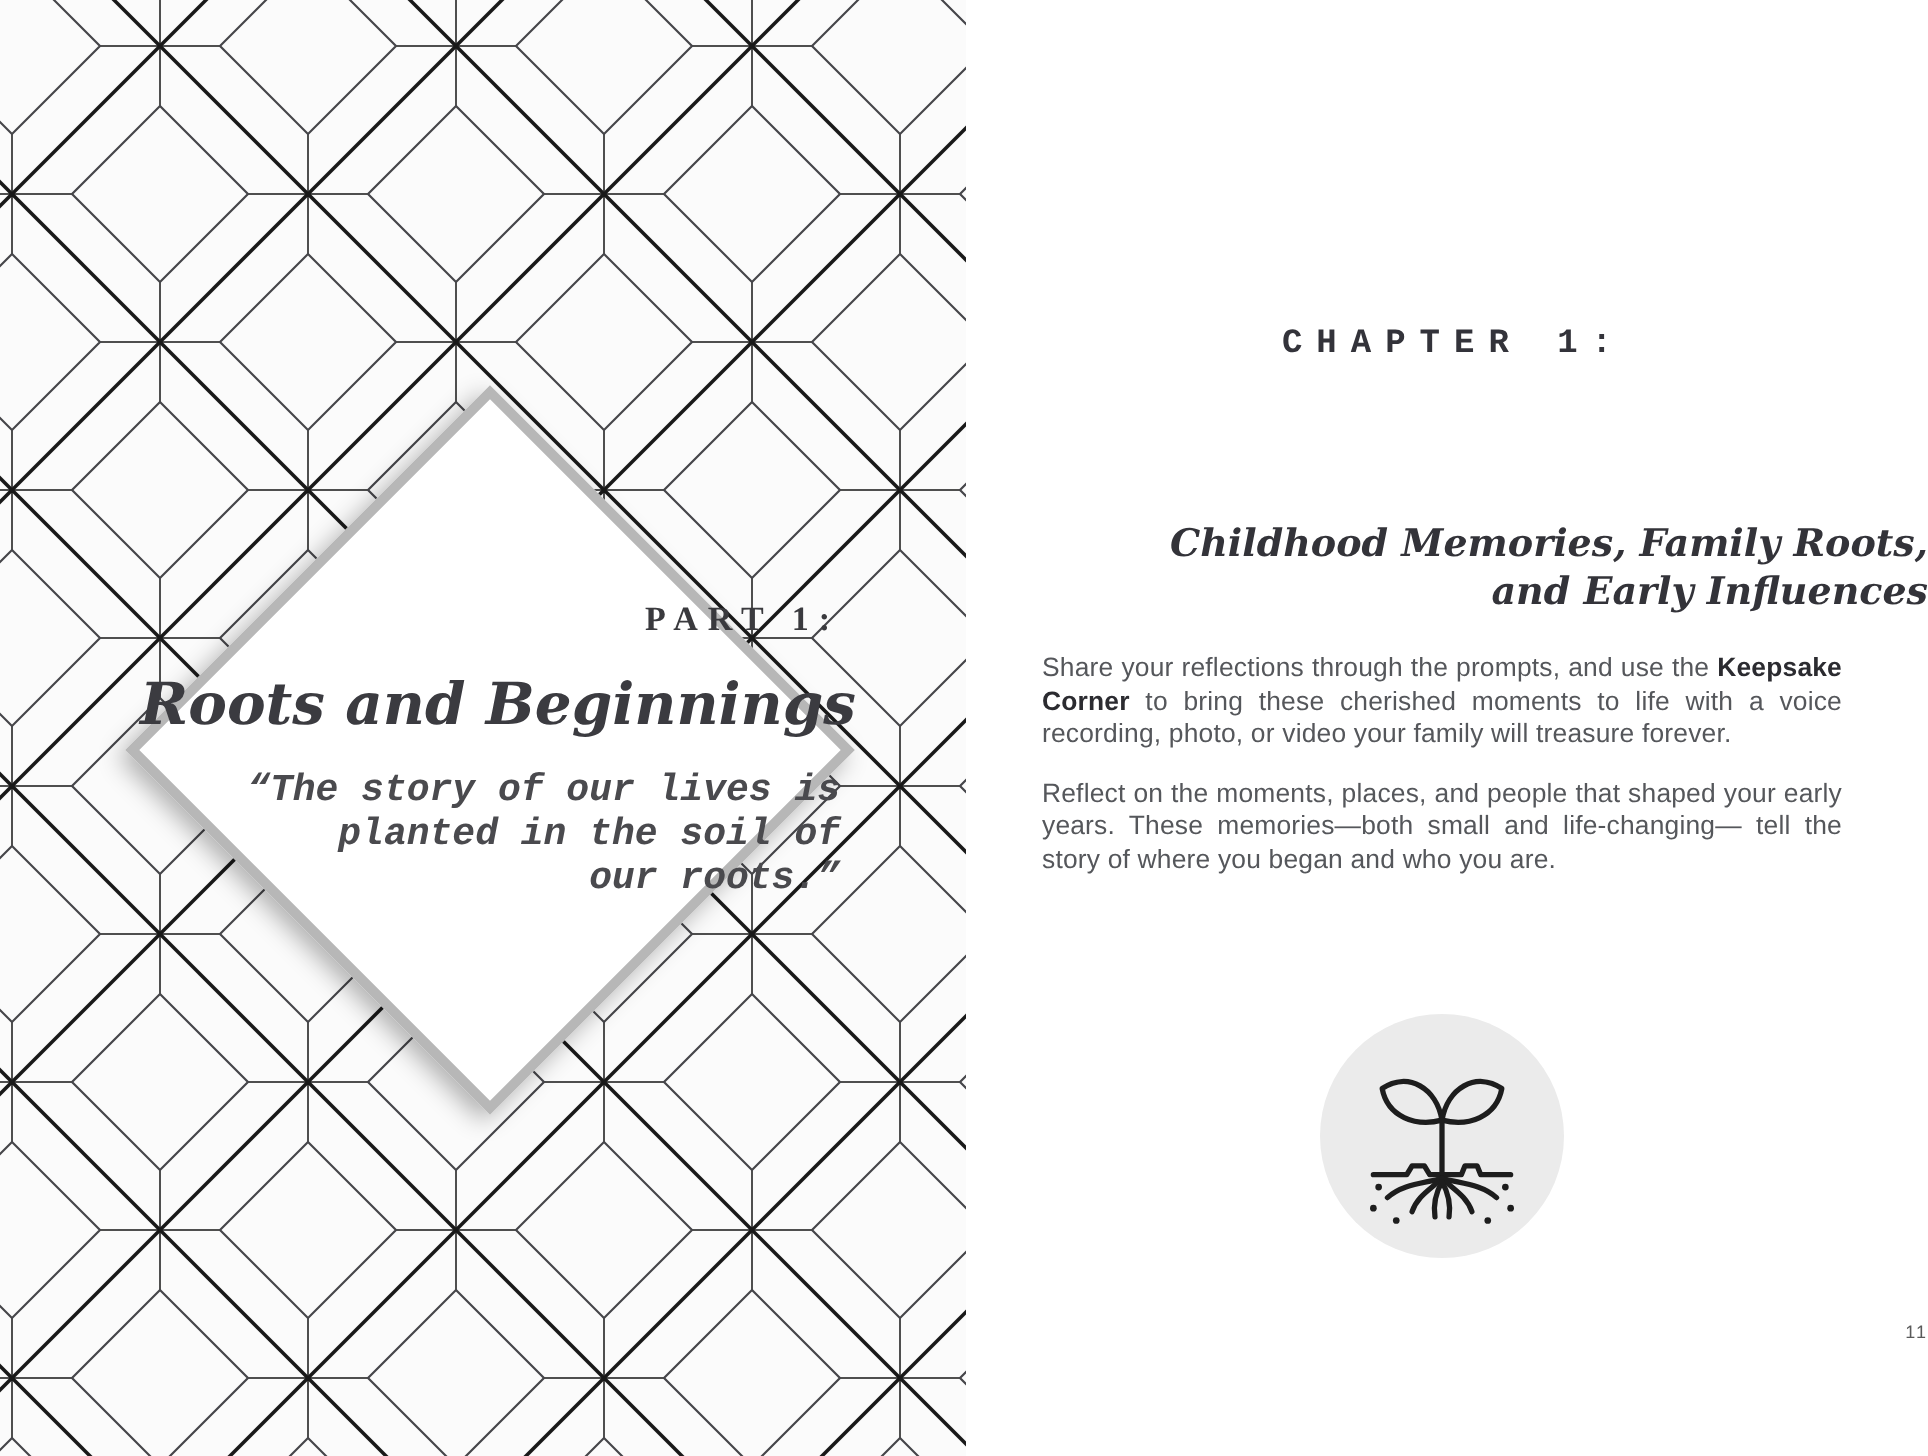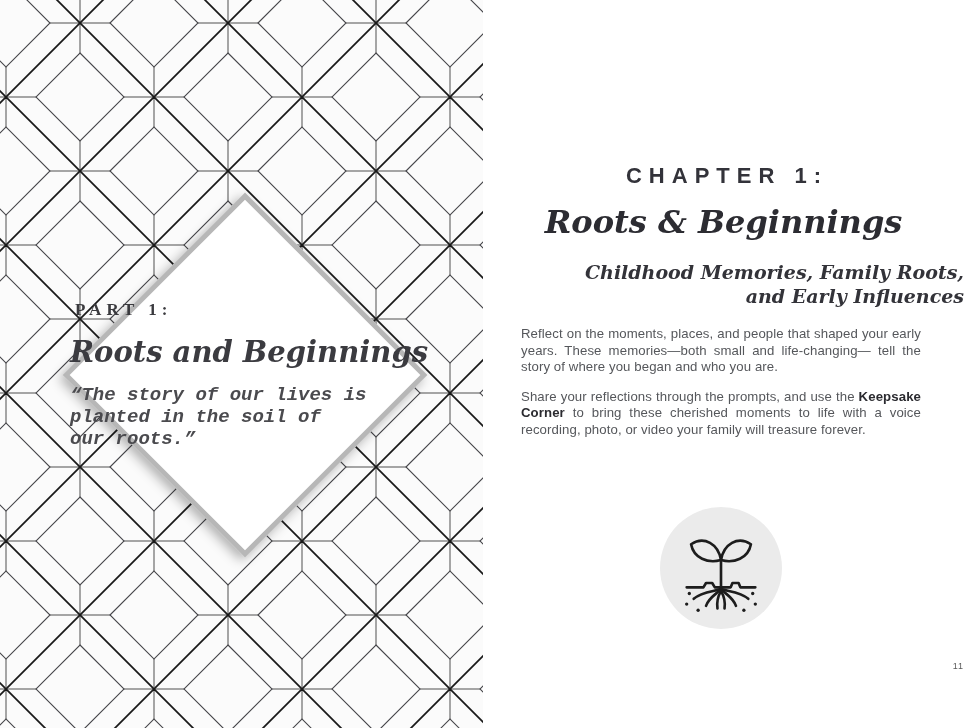--- a/index.html
+++ b/index.html
@@ -13,21 +13,21 @@
     background:#fbfbfb; overflow:hidden;
   }
   .pattern-svg { position:absolute; left:0; top:0; display:block; }
   .diamond-frame {
     position:absolute; left:116px; top:246px; width:258px; height:258px;
     box-sizing:border-box; background:#ffffff;
     border:5px solid #b7b7b7; transform:rotate(45deg);
     box-shadow:0 5px 12px rgba(0,0,0,0.30);
   }
   .diamond-content {
-    position:absolute; left:70px; top:300px; width:350px; text-align:left;
+    position:absolute; left:70px; top:300px; width:350px; text-align:right;
   }
   .part-label {
     font-family:"Liberation Serif", serif; font-weight:bold;
     font-size:17px; letter-spacing:5px; padding-left:5px; color:#3a3a3e;
   }
   .part-title {
     font-family:"DejaVu Serif", serif; font-style:italic; font-weight:bold;
     font-size:29px; color:#3b3b40; margin-top:15px; white-space:nowrap;
   }
   .part-quote {
@@ -35,22 +35,22 @@
     font-size:19px; line-height:22px; color:#4a4a4e; margin-top:15px;
     white-space:pre-line;
   }
   
   .page-right {
     position:absolute; left:483px; top:0; width:481px; height:728px;
     background:#ffffff;
   }
   .chapter-label {
     position:absolute; top:163px; width:100%; text-align:center; box-sizing:border-box;
-    font-family:Liberation Sans, sans-serif; font-weight:bold;
-    font-size:22px; letter-spacing:7px; padding-left:7px; color:#33333a;
+    font-family:Liberation Mono, monospace; font-weight:bold;
+    font-size:17px; letter-spacing:7px; padding-left:7px; color:#33333a;
   }
   .chapter-title {
     position:absolute; top:203px; width:100%; text-align:center;
     font-family:"DejaVu Serif", serif; font-style:italic; font-weight:bold;
     font-size:32px; color:#2c2c32;
   }
   .chapter-subtitle {
     position:absolute; top:260px; width:100%; text-align:right;
     font-family:"DejaVu Serif", serif; font-style:italic; font-weight:bold;
     font-size:19px; line-height:24px; color:#333339; white-space:pre-line;
@@ -113,27 +113,26 @@
     <div class="part-label">PART 1:</div>
     <div class="part-title">Roots and Beginnings</div>
     <div class="part-quote">“The story of our lives is
 planted in the soil of
 our roots.”</div>
   </div>
 </div>
 
 <div class="page-right">
   <div class="chapter-label">CHAPTER 1:</div>
-  <div class="chapter-title">Roots &amp; Beginnings</div>
   <div class="chapter-subtitle">Childhood Memories, Family Roots,
 and Early Influences</div>
 
   <div class="body-copy">
+    <p><span>Share your reflections through the prompts, and use the </span><span class="bold-inline">Keepsake Corner</span><span> to bring these cherished moments to life with a voice recording, photo, or video your family will treasure forever.</span></p>
     <p>Reflect on the moments, places, and people that shaped your early years. These memories—both small and life-changing— tell the story of where you began and who you are.</p>
-    <p><span>Share your reflections through the prompts, and use the </span><span class="bold-inline">Keepsake Corner</span><span> to bring these cherished moments to life with a voice recording, photo, or video your family will treasure forever.</span></p>
   </div>
 
   <div class="icon-circle">
     <svg viewBox="0 0 100 100" width="88" height="88">
       <g fill="none" stroke="#1d1d1d" stroke-width="3" stroke-linecap="round" stroke-linejoin="round">
         <path d="M50,41 C35,45 19,39 16,23 C31,13 47,23 50,41 Z"></path>
         <path d="M50,41 C65,45 81,39 84,23 C69,13 53,23 50,41 Z"></path>
         <line x1="50" y1="41" x2="50" y2="72"></line>
         <path d="M11,72 H30 L33,67 H40 L43,72 H61 L63,67 H70 L72,72 H89"></path>
         <path d="M50,74 C40,77 28,77 19,85"></path>

